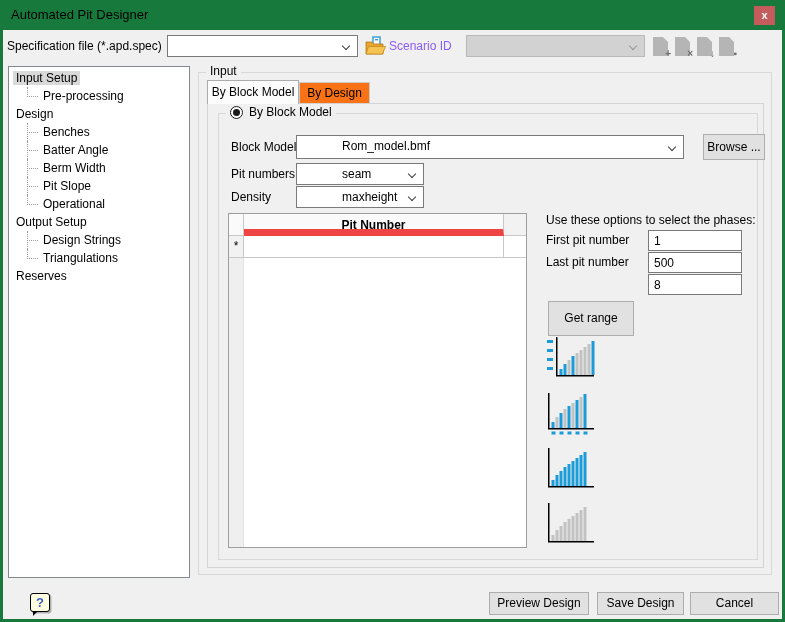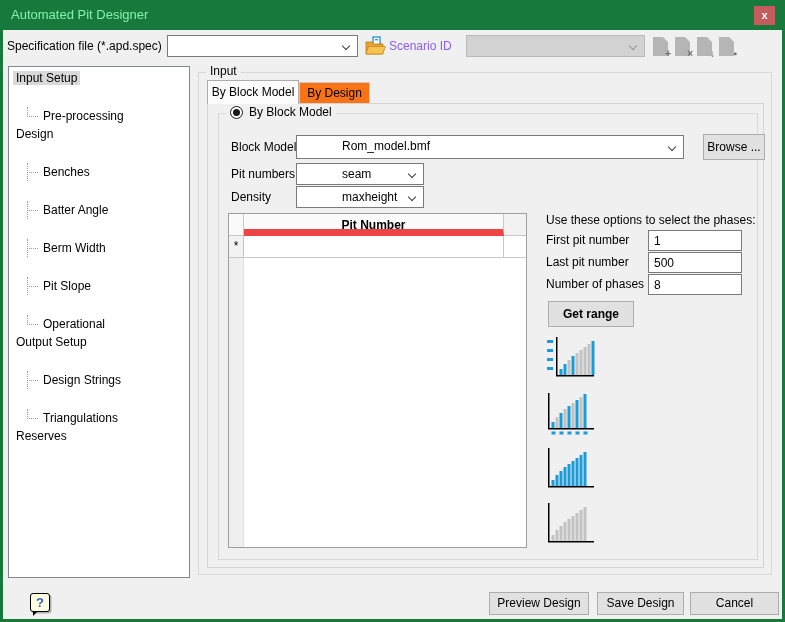--- a/index.html
+++ b/index.html
@@ -1,21 +1,21 @@
 <!DOCTYPE html>
 <html><head>
 <meta charset="utf-8">
 <style>
   * { margin:0; padding:0; box-sizing:border-box; }
   html,body { background:#CFCFCF; }
   body { font-family:"Liberation Sans","DejaVu Sans",sans-serif; font-size:12px; color:#000; }
 
   .window { position:relative; width:785px; height:622px; background:#17793B; overflow:hidden; }
   .titlebar { position:absolute; left:0; top:0; width:785px; height:30px; background:#17793B; }
-  .titlebar .title { position:absolute; left:11px; top:0; line-height:30px; color:#86efac; font-size:13px; }
+  .titlebar .title { position:absolute; left:11px; top:0; line-height:30px; color:#000000; font-size:13px; }
   .close-btn { position:absolute; right:10px; top:6px; width:21px; height:19px; background:#C45B5D; color:#FFF;
                font-size:11px; font-weight:bold; text-align:center; line-height:19px; cursor:pointer; }
 
   .content { position:absolute; left:3px; top:30px; width:779px; height:589px; background:#F0F0F0; }
 
   
   .tb-label { position:absolute; top:5px; height:22px; line-height:22px; }
   .spec-label { left:4px; }
   .scen-label { left:386px; color:#8b5cf6; }
   .combo { position:absolute; background:#FFF; border:1px solid #7A7A7A; height:22px; }
@@ -31,21 +31,21 @@
   .doc-icon { position:absolute; top:7px; width:15px; height:19px; background:#B5B5B5; }
   .doc-icon::before { content:""; position:absolute; right:0; top:0; width:0; height:0;
                       border-left:5px solid transparent; border-top:5px solid #F0F0F0; }
   .doc-badge { position:absolute; right:-3px; bottom:-3px; font-size:10px; font-weight:bold; color:#6E6E6E; line-height:10px; }
 
   
   .tree { position:absolute; left:5px; top:36px; width:182px; height:512px; background:#FFF;
           border:1px solid #828790; padding-top:2px; overflow:hidden; }
   .tree-item { position:relative; height:18px; line-height:18px; cursor:default; white-space:nowrap; }
   .tree-item.lvl0 { padding-left:4px; }
-  .tree-item.lvl1 { padding-left:31px;margin-top:20px; }
+  .tree-item.lvl1 { padding-left:31px; }
   .tree-item.lvl1::before { content:""; position:absolute; left:18px; top:0; width:10px; height:9px;
                             border-left:1px dotted #9A9A9A; border-bottom:1px dotted #9A9A9A; }
   .tree-item.lvl1.cont::after { content:""; position:absolute; left:18px; top:0; height:100%;
                                 border-left:1px dotted #9A9A9A; }
   .tree-item.selected .item-label { background:#D9D9D9; }
   .item-label { padding:0 3px; }
 
   
   .groupbox { position:absolute; border:1px solid #D8D8D8; }
   .legend { position:absolute; top:-9px; left:7px; background:#F0F0F0; padding:0 4px; line-height:14px; }
@@ -67,21 +67,21 @@
 
   .fld-label { position:absolute; left:12px; line-height:24px; }
   .bm-combo  { left:77px; top:21px; width:388px; height:24px; }
   .pn-combo  { left:77px; top:49px; width:128px; height:22px; }
   .de-combo  { left:77px; top:72px; width:128px; height:22px; }
   .bm-combo .val, .pn-combo .val, .de-combo .val { line-height:21px; }
 
   .pushbtn { background:#E1E1E1; border:1px solid #ADADAD; text-align:center; cursor:pointer;
              font-family:inherit; font-size:12px; color:#000; }
   .browse-btn { position:absolute; left:476px; top:20px; width:62px; height:26px; line-height:24px;margin-left:8px; }
-  .getrange-btn { position:absolute; left:329px; top:187px; width:86px; height:26px; line-height:21px;font-weight:bold; }
+  .getrange-btn { position:absolute; left:329px; top:187px; width:86px; height:35px; line-height:21px; }
 
   
   .pit-table { position:absolute; left:9px; top:99px; width:299px; height:335px;
                border:1px solid #9E9E9E; background:#F0F0F0; }
   .pit-table > div { position:absolute; }
   .pt-corner  { left:0; top:0; width:15px; height:22px; background:#FAFAFA;
                 border-right:1px solid #C8C8C8; border-bottom:1px solid #C8C8C8; }
   .pt-header  { left:15px; top:0; width:260px; height:22px; background:#FAFAFA; font-weight:bold;
                 text-align:center; line-height:22px; border-right:1px solid #C8C8C8; border-bottom:7px solid #ef4444; }
   .pt-headrest{ left:275px; top:0; right:0; height:22px; background:#F2F2F2; border-bottom:1px solid #C8C8C8; }
@@ -213,21 +213,20 @@
             <div class="pt-rowrest"></div>
             <div class="pt-colstrip"></div>
             <div class="pt-body"></div>
           </div>
 
           <span class="opt-caption">Use these options to select the phases:</span>
           <span class="opt-label" style="top:116px">First pit number</span>
           <input class="num-input" style="top: 116px;" value="1">
           <span class="opt-label" style="top:138px">Last pit number</span>
           <input class="num-input" style="top: 138px;" value="500">
-          <span class="opt-label" style="top:160px">Number of phases</span>
           <input class="num-input" style="top: 160px;" value="8">
           <button class="pushbtn getrange-btn">Get range</button>
 
           <div class="phase-icon" style="top:219px"><svg viewBox="0 0 50 46" width="50" height="46">
                 <rect x="1" y="7" width="6" height="3" fill="#1B9BD7"></rect>
                 <rect x="1" y="16" width="6" height="3" fill="#1B9BD7"></rect>
                 <rect x="1" y="25" width="6" height="3" fill="#1B9BD7"></rect>
                 <rect x="1" y="34" width="6" height="3" fill="#1B9BD7"></rect>
                 <rect x="10" y="4" width="1.5" height="38" fill="#000"></rect>
                 <rect x="10" y="42" width="38" height="1.5" fill="#000"></rect>

